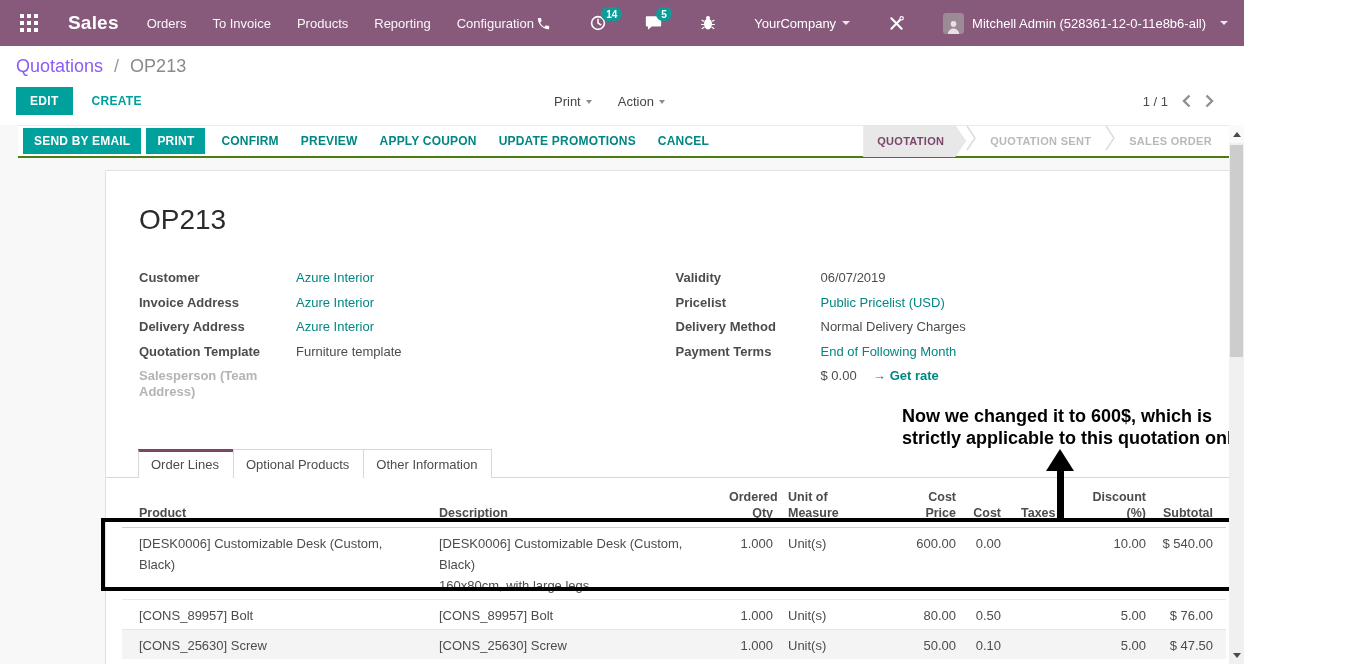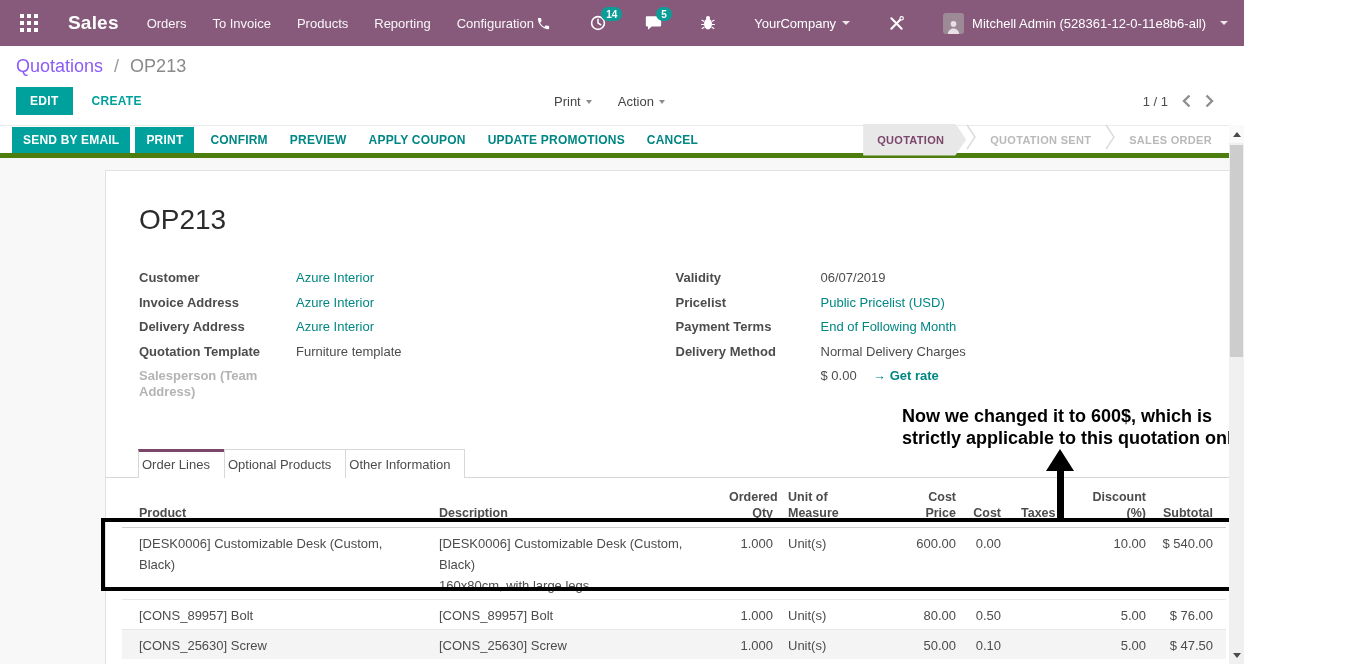--- a/index.html
+++ b/index.html
@@ -29,21 +29,21 @@
   .cp-row { position:relative; margin-top:9px; height:30px; display:flex; align-items:center; }
   .btn-primary { background:#00A09D; color:#fff; border:none; font-size:12px; font-weight:bold; padding:7px 14px; cursor:pointer; font-family:inherit; letter-spacing:.3px; }
   .btn-link-teal { background:none; border:none; color:#00A09D; font-size:12px; font-weight:bold; margin-left:19px; cursor:pointer; font-family:inherit; letter-spacing:.3px; }
   .cp-center { position:absolute; left:538px; display:flex; gap:26px; font-size:13px; color:#454545; }
   .dd { cursor:pointer; }
   .dd .dcaret { display:inline-block; width:0; height:0; border-left:3.5px solid transparent; border-right:3.5px solid transparent; border-top:4px solid #8d8d8d; margin-left:5px; vertical-align:2px; }
   .pager { position:absolute; right:14px; display:flex; align-items:center; gap:14px; font-size:13px; color:#4c4c4c; }
   .pager svg { cursor:pointer; }
 
   
-  .statusbar { position:absolute; top:125px; left:0; right:0; height:33px; background:#fff; border-top:1px solid #ebebeb; border-bottom:5px solid #4d7c0f; display:flex; align-items:center; padding:0 0 0 12px; }
+  .statusbar { position:absolute; top:125px; left:18px; right:0; height:33px; background:#fff; border-top:1px solid #ebebeb; border-bottom:2px solid #4d7c0f; display:flex; align-items:center; padding:0 0 0 5px; }
   .sb-btn-solid { background:#00A09D; color:#fff; border:none; font-size:12px; font-weight:bold; padding:6px 11px; margin-right:5px; cursor:pointer; font-family:inherit; letter-spacing:.2px; }
   .sb-btn-text { background:none; border:none; color:#008784; font-size:12px; font-weight:bold; margin:0 11px; cursor:pointer; font-family:inherit; letter-spacing:.2px; }
   .pipeline { margin-left:auto; margin-right:18px; display:flex; align-items:flex-start; height:32px; }
   .state { font-size:11px; font-weight:bold; color:#b9b9b9; letter-spacing:.3px; padding:0 14px; line-height:32px; cursor:pointer; display:flex; align-items:center; }
   .state.active { background:#e8e8e8; color:#7A466B; padding:0 22px 0 14px; clip-path:polygon(0 0, calc(100% - 11px) 0, 100% 50%, calc(100% - 11px) 100%, 0 100%); }
   .state-sep { color:#d9d9d9; }
 
   
   .content-bg { position:absolute; top:159px; left:0; right:0; bottom:0; background:#f8f8f8; }
   .sheet { position:absolute; top:170px; left:105px; width:1138px; height:494px; background:#fff; border:1px solid #e1e1e1; border-bottom:none; }
@@ -56,21 +56,21 @@
   .fvalue { color:#4c4c4c; }
   .fvalue.link { color:#008784; cursor:pointer; }
   .flabel.muted { color:#b4b4b4; }
   .rate-row { display:flex; align-items:center; margin-top:3px; }
   .rate-amount { color:#4c4c4c; }
   .get-rate { color:#008784; font-weight:bold; margin-left:16px; cursor:pointer; }
   .get-rate .ar { font-weight:bold; margin-right:4px; }
 
   
   .tabbar { margin-top:41px; padding-left:32px; border-bottom:1px solid #d8d8d8; display:flex; }
-  .tab { padding:7px 14px 6px 3px; border:1px solid #d8d8d8; border-bottom:none; margin-right:-1px; margin-bottom:-1px; background:#fff; font-size:13px; color:#4c4c4c; cursor:pointer; }
+  .tab { padding:7px 14px 6px 12px; border:1px solid #d8d8d8; border-bottom:none; margin-right:-1px; margin-bottom:-1px; background:#fff; font-size:13px; color:#4c4c4c; cursor:pointer; }
   .tab.active { border-top:3px solid #7A466B; padding-top:5px; }
 
   
   .table-wrap { margin:6px 14px 0 16px; position:relative; }
   table.olines { width:1104px; table-layout:fixed; border-collapse:collapse; font-size:13px; color:#4c4c4c; }
   .olines th { font-weight:bold; font-size:12.5px; vertical-align:bottom; padding:5px 0 6px 0; line-height:16px; border-bottom:1px solid #cfcfcf; }
   .olines td { padding:5px 0 3px 0; line-height:21px; vertical-align:top; }
   .olines tbody tr { cursor:pointer; }
   .olines tr.sep td { border-top:1px solid #e7e7e7; }
   .olines tr.stripe { background:#f4f4f4; }
@@ -260,26 +260,26 @@
       <div class="fcol fcol-right">
         <div class="frow">
             <span class="flabel">Validity</span>
             <span class="fvalue">06/07/2019</span>
           </div>
         <div class="frow">
             <span class="flabel">Pricelist</span>
             <span class="fvalue link">Public Pricelist (USD)</span>
           </div>
         <div class="frow">
+            <span class="flabel">Delivery Method</span>
+            <span class="fvalue">Normal Delivery Charges</span>
+          </div>
+        <div class="frow">
             <span class="flabel">Payment Terms</span>
             <span class="fvalue link">End of Following Month</span>
-          </div>
-        <div class="frow">
-            <span class="flabel">Delivery Method</span>
-            <span class="fvalue">Normal Delivery Charges</span>
           </div>
         <div class="frow rate-row">
           <span class="flabel"></span>
           <span class="rate-amount">$ 0.00</span>
           <span class="get-rate"><span class="ar">→</span><span>Get rate</span></span>
         </div>
       </div>
     </div>
 
     <div class="tabbar">

